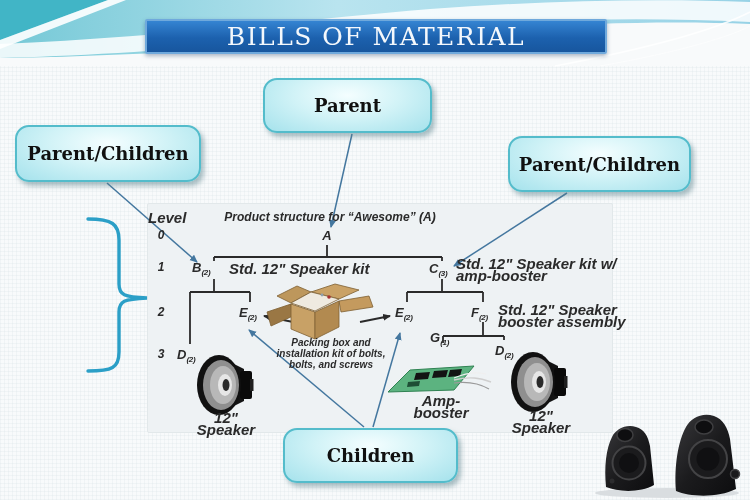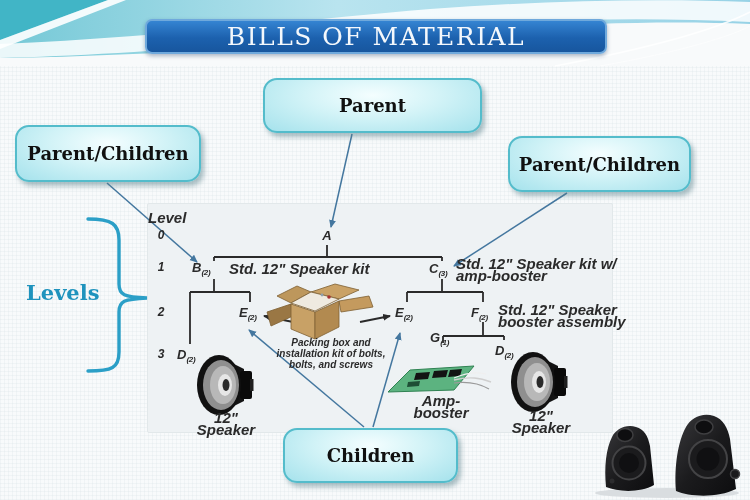--- a/index.html
+++ b/index.html
@@ -11,37 +11,37 @@
       repeating-linear-gradient(0deg, rgba(188,205,212,.14) 0 1px, transparent 1px 4px),
       repeating-linear-gradient(90deg, rgba(188,205,212,.14) 0 1px, transparent 1px 4px);
     font-family:"Liberation Sans", sans-serif;
   }
   .abs { position:absolute; }
   
   #banner { left:0; top:0; z-index:0; }
   #title-bar {
     left:145px; top:19px; width:462px; height:35px; z-index:3;
     background:linear-gradient(#3584d2, #1c61ae 55%, #17569e);
-    border:2px solid #6fa9dc; border-radius:7px;
+    border:2px solid #6fa9dc; border-radius:2px;
     box-shadow:0 2px 4px rgba(20,50,90,.35);
     display:flex; align-items:center; justify-content:center;
     color:#f4f8fc; font-family:"DejaVu Serif", serif;
     font-size:25px; letter-spacing:1.5px;
   }
   
   .callout {
     position:absolute; z-index:5;
     background:radial-gradient(ellipse at 50% 30%, #f4feff 0%, #d2f3f7 45%, #a5e2ec 100%);
     border:2px solid #54bccb; border-radius:14px;
     box-shadow:3px 4px 5px rgba(90,130,140,.5);
     display:flex; align-items:center; justify-content:center;
     font-family:"DejaVu Serif", serif; font-weight:bold;
     font-size:18px; color:#101010;
   }
-  #callout-parent          { left:263px; top:78px;  width:219px; height:55px; }
+  #callout-parent          { left:263px; top:78px;  width:169px; height:55px; }
   #callout-pc-left         { left:15px;  top:125px; width:186px; height:57px; }
   #callout-pc-right        { left:508px; top:136px; width:183px; height:56px; }
   #callout-children        { left:283px; top:428px; width:175px; height:55px; }
   #levels-label {
     left:26px; top:280px; width:68px; z-index:4; text-align:center;
     font-family:"DejaVu Serif", serif; font-weight:bold;
     font-size:21px; color:#1f93bd;
   }
   
   #diagram-panel {
@@ -204,20 +204,21 @@
     <g>
       <path d="M84,94 C82,70 86,44 94,30 C99,21 110,15 122,19 C131,22 136,31 138,42 L144,92 C126,101 98,100 84,94 Z" fill="url(#spk)"></path>
       <ellipse cx="112" cy="30" rx="9" ry="7" fill="#0e0e10" stroke="#3e3e40" stroke-width="1.5"></ellipse>
       <circle cx="116" cy="62" r="19" fill="#1b1b1d" stroke="#434345" stroke-width="2"></circle>
       <circle cx="116" cy="62" r="11.5" fill="#101012"></circle>
       <circle cx="143" cy="77" r="4.5" fill="#1a1a1c" stroke="#454547" stroke-width="1.5"></circle>
     </g>
   </svg>
 
   <div class="dtext" style="left:148px; top:212px;">Level</div>
+  <div class="dtext ctr" style="left:196px; top:212px; width:268px; font-size:12px;">Product structure for “Awesome” (A)</div>
 
   <div class="lvlnum" style="left:154px; top:228px;">0</div>
   <div class="lvlnum" style="left:154px; top:260px;">1</div>
   <div class="lvlnum" style="left:154px; top:305px;">2</div>
   <div class="lvlnum" style="left:154px; top:347px;">3</div>
 
   <div class="node ctr" style="left:320px; top:228px; width:14px;">A</div>
 
   <div class="node" style="left:192px; top:260px;"><span>B</span><span class="qty">(2)</span></div>
   <div class="dtext" style="left:229px; top:263px;">Std. 12" Speaker kit</div>
@@ -257,15 +258,14 @@
   <div id="callout-pc-left" class="callout">
     <span>Parent/Children</span>
   </div>
   <div id="callout-pc-right" class="callout">
     <span>Parent/Children</span>
   </div>
   <div id="callout-children" class="callout">
     <span>Children</span>
   </div>
 
-  <div id="levels-label" class="abs">Levels</div>
 
 </div>
 
 </body></html>

